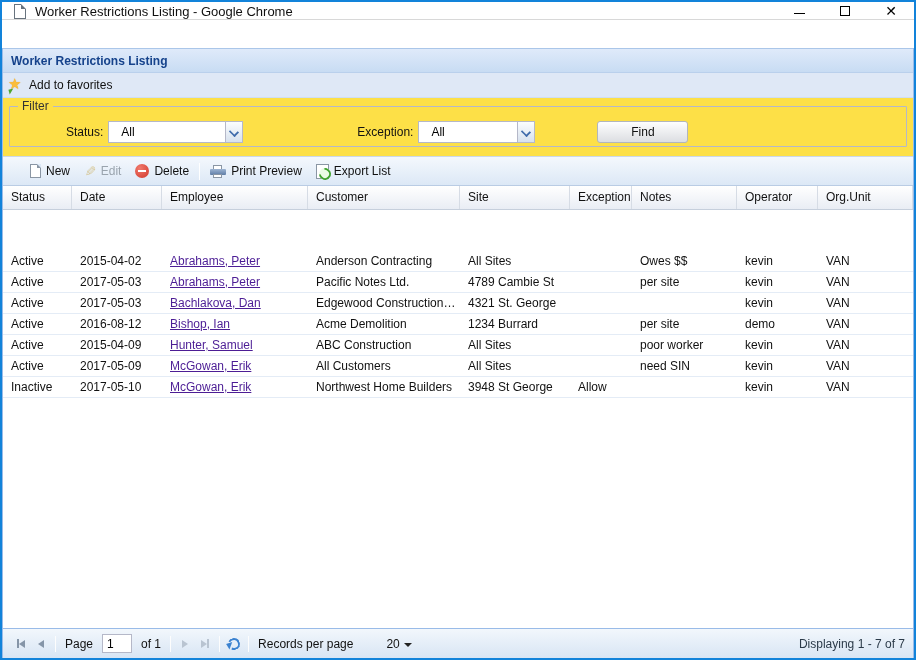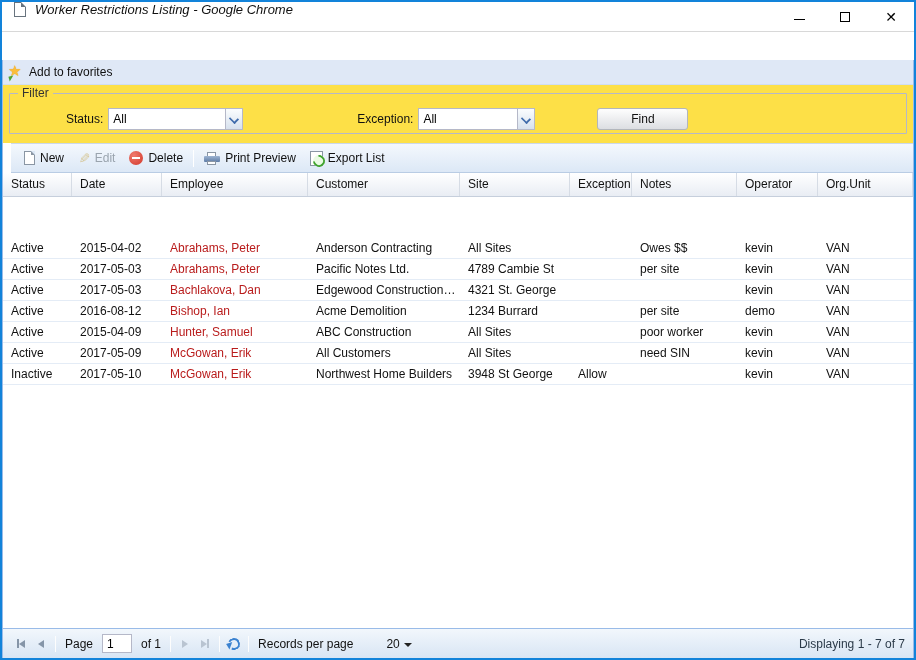--- a/index.html
+++ b/index.html
@@ -2,21 +2,21 @@
 <html><head>
 <meta charset="utf-8">
 <style>
   * { margin:0; padding:0; box-sizing:border-box; }
   html,body { width:916px; height:660px; background:#fff; overflow:hidden;
     font-family:"Liberation Sans","DejaVu Sans",sans-serif; font-size:12px; color:#000; }
 
   .window { width:916px; height:660px; border:2px solid #1283da; display:flex; flex-direction:column; background:#fff; }
 
   
-  .titlebar { height:30px; background:#fff; border-bottom:1px solid #d8d8d8; display:flex; align-items:flex-start; flex:0 0 auto;font-style:italic; }
+  .titlebar { height:18px; background:#fff; border-bottom:1px solid #d8d8d8; display:flex; align-items:flex-end; flex:0 0 auto; }
   .titlebar-icon { width:12px; height:15px; background:#fff; border:1px solid #68737e; position:relative; margin:0 9px 0 12px; }
   .titlebar-icon::after { content:""; position:absolute; top:-1px; right:-1px; width:0; height:0;
     border-top:5px solid #fff; border-left:5px solid #68737e; }
   .title-text { font-size:13px; color:#101010; }
   .win-controls { margin-left:auto; display:flex; height:100%; }
   .win-btn { width:46px; height:100%; display:flex; align-items:center; justify-content:center; cursor:default; }
   .glyph-min { width:11px; border-top:1px solid #000; margin-top:5px; }
   .glyph-max { width:10px; height:10px; border:1px solid #000; }
   .glyph-close { font-size:14px; line-height:10px; color:#000; }
 
@@ -41,30 +41,30 @@
   .filter-area { height:58px; background:#fde047; flex:0 0 auto; padding:1px 6px 0 6px; }
   .filter-fieldset { border:1px solid #b5b8c8; border-radius:1px; height:48px; padding:8px 0 0 0; }
   .filter-fieldset legend { margin-left:8px; padding:0 4px; font-size:12px; color:#333; }
   .filter-row { display:flex; align-items:center; }
   .f-label { color:#111; }
   .lbl-status { margin-left:56px; }
   .lbl-exception { margin-left:114px; }
   .combo { display:flex; height:22px; border:1px solid #b5b8c8; background:#fff; margin-left:5px; }
   .combo-status { width:135px; }
   .combo-exception { width:117px; }
-  .combo-value { flex:1; padding:3px 0 0 4px;border-radius:7px; }
+  .combo-value { flex:1; padding:3px 0 0 12px;border-radius:7px; }
   .combo-trigger { width:17px; background:linear-gradient(#fbfdfe,#d7e1ee); border-left:1px solid #b5b8c8; position:relative; cursor:pointer; }
   .combo-trigger::after { content:""; position:absolute; left:4px; top:6px; width:6px; height:6px;
     border-right:2px solid #3f6bab; border-bottom:2px solid #3f6bab; transform:rotate(45deg) scale(1,0.8); }
   .find-btn { margin-left:62px; width:91px; height:22px; border:1px solid #b2b6bc; border-radius:3px;
     background:linear-gradient(#fefefe,#dcdee2); font-size:12px; color:#111; font-family:inherit; cursor:pointer; }
 
   
   .toolbar { height:30px; background:linear-gradient(#f4f8fd,#dce8f6); border-top:1px solid #cbd8ea; border-bottom:1px solid #b9cce4;
-    display:flex; align-items:center; padding-left:6px; flex:0 0 auto;margin-left:8px; }
+    display:flex; align-items:center; padding-left:20px; flex:0 0 auto; }
   .tb-btn { display:flex; align-items:center; gap:5px; padding:3px 7px; border-radius:3px; cursor:pointer; color:#111; }
   .tb-btn.disabled { color:#9aa4ae; cursor:default; }
   .tb-sep { width:1px; height:17px; background:#bccadc; border-right:1px solid #fff; margin:0 3px; }
 
   .icon-page { width:11px; height:14px; background:#fff; border:1px solid #8a96a4; position:relative; }
   .icon-page::after { content:""; position:absolute; top:-1px; right:-1px; width:0; height:0;
     border-top:4px solid #dce8f6; border-left:4px solid #8a96a4; }
   .icon-pencil { font-size:14px; color:#c8a84e; opacity:.55; transform:rotate(90deg); line-height:12px; }
   .icon-delete { width:14px; height:14px; border-radius:50%; background:radial-gradient(circle at 35% 30%,#f07a6d,#d2372a); position:relative; }
   .icon-delete::after { content:""; position:absolute; left:3px; top:6px; width:8px; height:2px; background:#fff; }
@@ -76,21 +76,21 @@
   .icon-export::after { content:""; position:absolute; right:-3px; bottom:-2px; width:8px; height:8px;
     border:2px solid #3fa32e; border-radius:50%; background:#eafbe4; border-left-color:transparent; transform:rotate(40deg); }
 
   
   .grid { flex:1; display:flex; flex-direction:column; min-height:0; background:#fff; }
   .grid-header { display:flex; height:24px; background:linear-gradient(#ffffff,#e9edf4); border-bottom:1px solid #c6cfdc; flex:0 0 auto; }
   .gh-cell { border-right:1px solid #d6dce5; padding:4px 0 0 8px; color:#111; overflow:hidden; white-space:nowrap; cursor:pointer; }
   .grid-body { flex:1; overflow:hidden; background:#fff;margin-top:41px; }
   .grid-row { display:flex; height:21px; border-bottom:1px solid #e4ecf6; background:#fff; cursor:default; }
   .cell { padding:3px 4px 0 8px; overflow:hidden; white-space:nowrap; text-overflow:ellipsis; color:#111; }
-  .emp-link { color:#b91c1c; cursor:pointer; }
+  .emp-link { color:#4c1d95; text-decoration:underline; cursor:pointer; }
   .c0{width:69px;flex:0 0 auto;} .c1{width:90px;flex:0 0 auto;} .c2{width:146px;flex:0 0 auto;}
   .c3{width:152px;flex:0 0 auto;} .c4{width:110px;flex:0 0 auto;} .c5{width:62px;flex:0 0 auto;}
   .c6{width:105px;flex:0 0 auto;} .c7{width:81px;flex:0 0 auto;} .c8{flex:1;min-width:0;}
 
   
   .pager { height:30px; background:linear-gradient(#f2f7fc,#d8e5f4); border-top:1px solid #99bbe8;
     display:flex; align-items:center; padding:0 8px; flex:0 0 auto; color:#111; }
   .pg-btn { width:20px; height:20px; display:flex; align-items:center; justify-content:center; cursor:pointer; }
   .pg-sep { width:1px; height:16px; background:#c3d2e2; border-right:1px solid #fdfdfd; margin:0 4px; }
   .tri-l { width:0; height:0; border-right:6px solid #8595a8; border-top:4px solid transparent; border-bottom:4px solid transparent; }
@@ -124,20 +124,23 @@
       <div class="win-btn">
           <span class="glyph-close">✕</span>
         </div>
     </div>
   </div>
 
   <div class="page-strip"></div>
 
   <div class="panel">
 
+    <div class="panel-header">
+      <span class="panel-title">Worker Restrictions Listing</span>
+    </div>
 
     <div class="fav-bar">
       <span class="star-icon">
         <span class="star">★</span>
         <span class="arrow"></span>
       </span>
       <span class="fav-label">Add to favorites</span>
     </div>
 
     <div class="filter-area">

